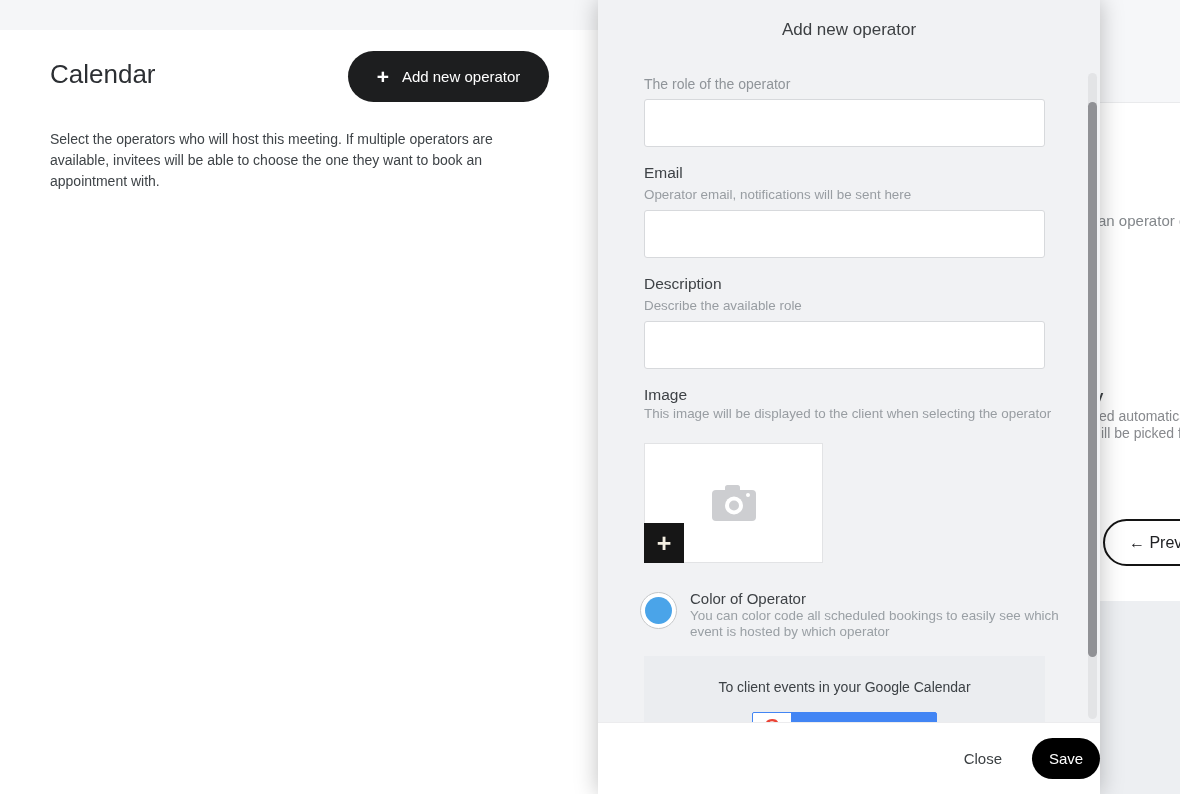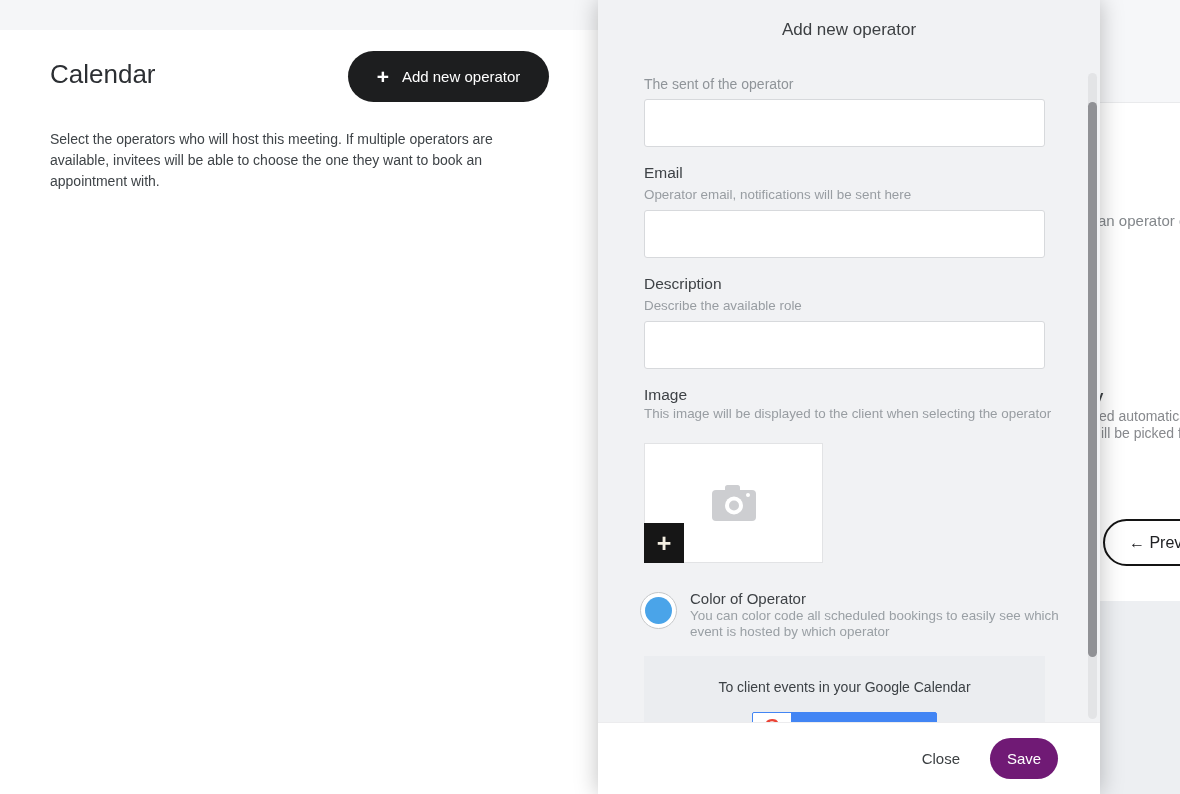--- a/index.html
+++ b/index.html
@@ -80,25 +80,25 @@
     left:154px;top:712px;width:185px;height:42px;background:#4285f4;border:1px solid #4285f4;
     border-radius:2px;display:flex;cursor:pointer;box-sizing:border-box;overflow:hidden;
   }
   .google-btn .gsq{width:38px;height:100%;background:#ffffff;display:flex;justify-content:center;}
   .google-btn .gletter{font-size:20px;font-weight:700;color:#ea4335;margin-top:3px;line-height:1;}
   .google-btn .gblue{flex:1;}
 
   .modal-footer{
     left:0;top:722px;width:502px;height:72px;background:#ffffff;border-top:1px solid #ececee;
     box-sizing:border-box;display:flex;align-items:center;justify-content:flex-end;
-    padding-right:42px;gap:26px;z-index:20;
+    gap:26px;z-index:20;
   }
   .close-btn{font-size:15px;color:#3c4043;cursor:pointer;padding:6px 4px;}
   .save-btn{
-    width:68px;height:41px;border-radius:21px;background:#701a75;color:#ffffff;font-size:15px;
+    width:68px;height:41px;border-radius:21px;background:#000000;color:#ffffff;font-size:15px;
     display:flex;align-items:center;justify-content:center;cursor:pointer;
   }
 
   .scroll-track{left:490px;top:73px;width:9px;height:646px;background:#e3e4e6;border-radius:5px;z-index:15;}
   .scroll-thumb{left:490px;top:102px;width:9px;height:555px;background:#909195;border-radius:5px;z-index:16;}
 </style>
 </head>
 <body>
 
 <div class="abs topbar"></div>
@@ -123,21 +123,21 @@
   <div class="abs rb-frag3 nowrap">ill be picked fi</div>
   <div class="abs prev-btn">
     <span>← Previo</span>
   </div>
 </div>
 
 <div class="abs modal">
 
   <div class="abs modal-title">Add new operator</div>
 
-  <div class="abs f-label-soft t-name-label">The sent of the operator</div>
+  <div class="abs f-label-soft t-name-label">The role of the operator</div>
   <input type="text" class="text-input t-name-input" style="">
 
   <div class="abs f-label t-email-label">Email</div>
   <div class="abs f-hint t-email-hint">Operator email, notifications will be sent here</div>
   <input type="text" class="text-input t-email-input" style="">
 
   <div class="abs f-label t-desc-label">Description</div>
   <div class="abs f-hint t-desc-hint">Describe the available role</div>
   <input type="text" class="text-input t-desc-input" style="">
 

